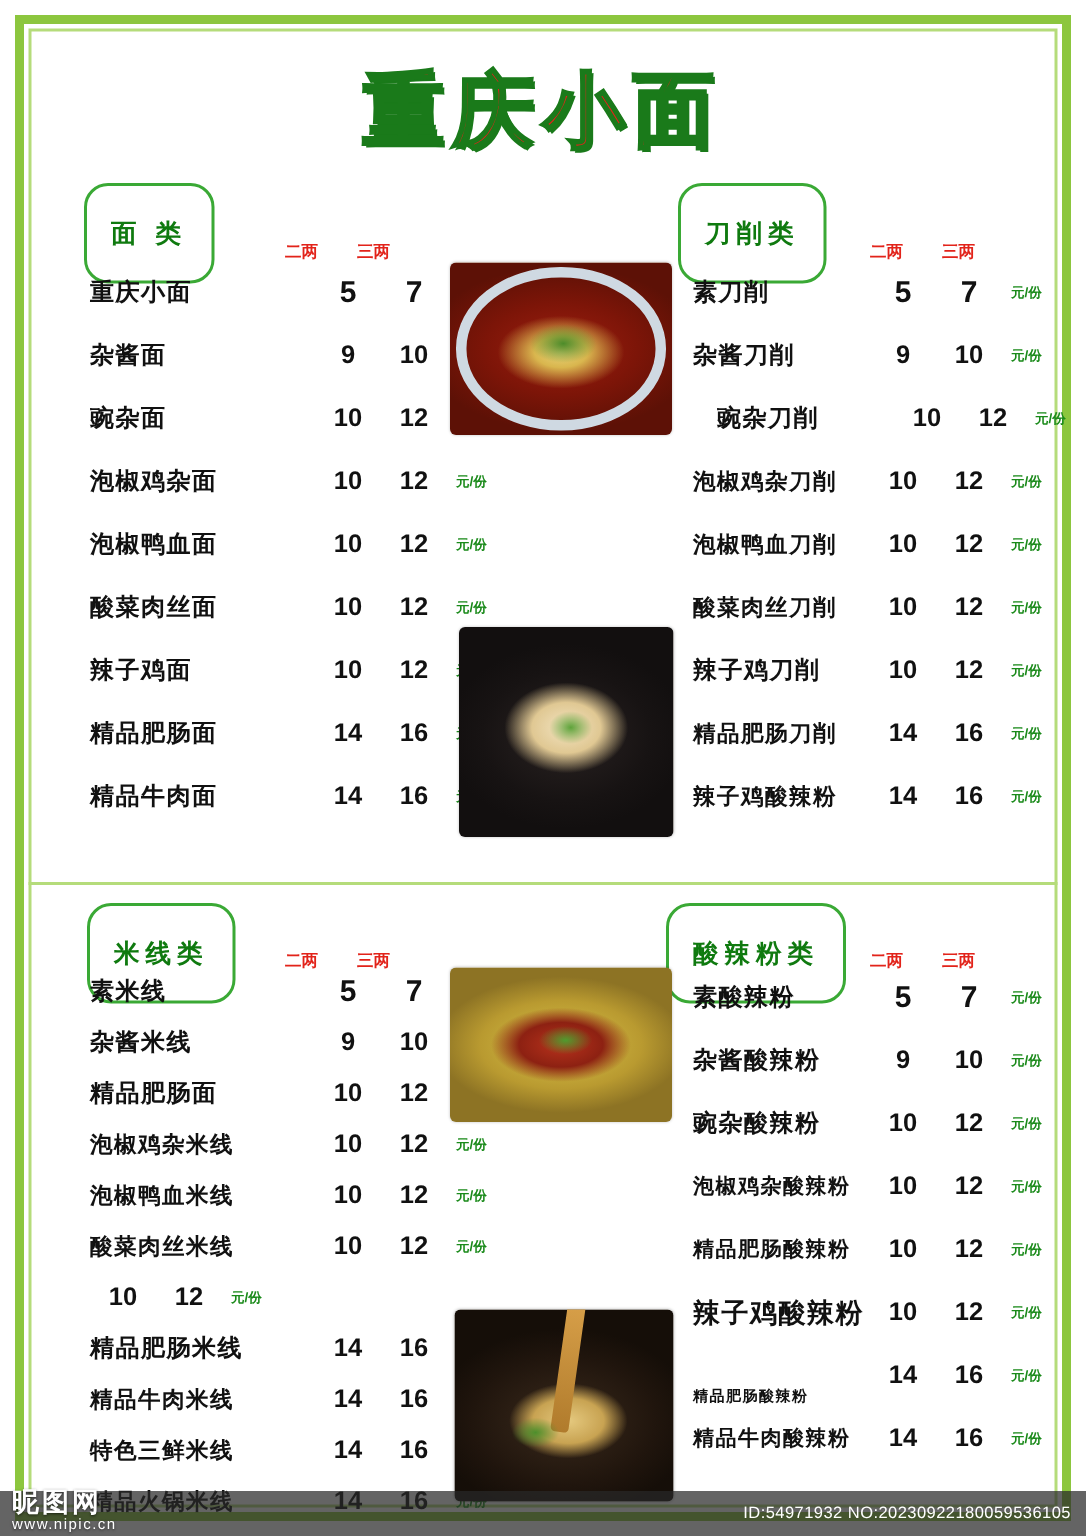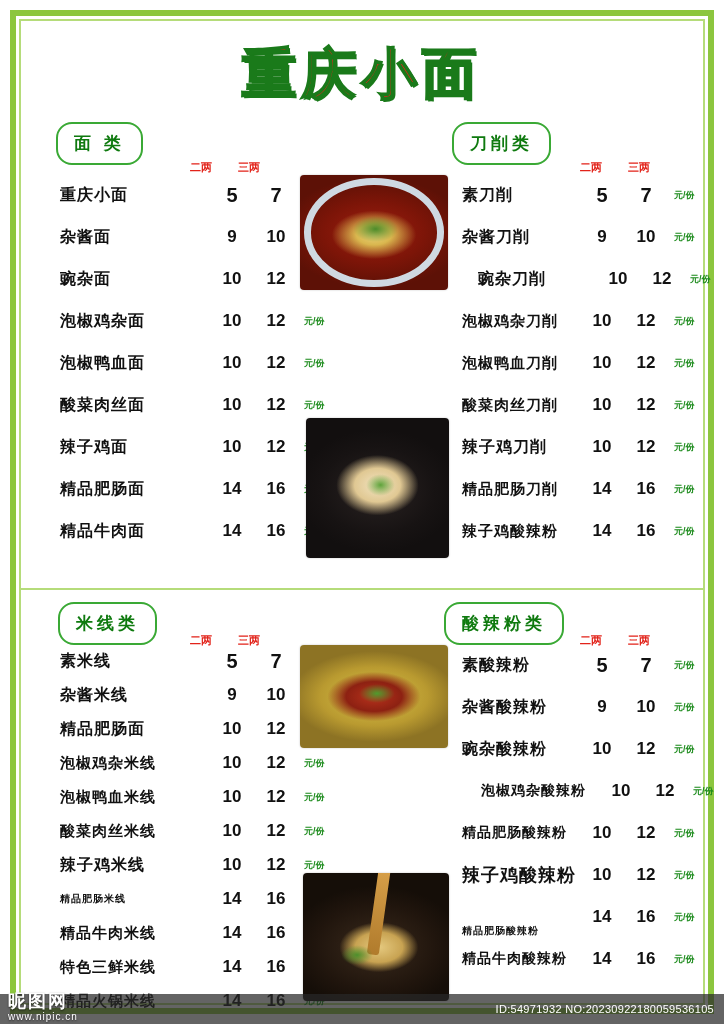--- a/index.html
+++ b/index.html
@@ -55,21 +55,21 @@
     letter-spacing: 6px;
     color: #e2231a;
     -webkit-text-stroke: 2px #1a7a1a;
     text-shadow: 2px 2px 0 #1a7a1a;
   }
   .section-head {
     position: absolute;
     border: 2px solid #3aa935;
     border-radius: 16px;
     background: #ffffff;
-    padding: 8px 16px;
+    padding: 20px 16px;
     font-size: 17px;
     font-weight: bold;
     color: #0f7a0f;
     letter-spacing: 4px;
     white-space: nowrap;
   }
   .col-head {
     position: absolute;
     font-size: 11px;
     font-weight: bold;
@@ -396,27 +396,26 @@
       <span class="price">12</span>
       <span class="unit">元/份</span>
     </div>
     <div class="menu-row tight">
       <span class="dish-name" style="font-size:15px;">酸菜肉丝米线</span>
       <span class="price">10</span>
       <span class="price">12</span>
       <span class="unit">元/份</span>
     </div>
     <div class="menu-row tight">
-      <span class="dish-name">辣子鸡米线</span>
-      <span class="price">10</span>
-      <span class="price">12</span>
-      <span class="unit">元/份</span>
-    </div>
-    <div class="menu-row tight">
-      <span class="dish-name" style="font-size:10px;">精品肥肠米线</span>
+      <span class="price">10</span>
+      <span class="price">12</span>
+      <span class="unit">元/份</span>
+    </div>
+    <div class="menu-row tight">
+      <span class="dish-name" style="font-size:16px;">精品肥肠米线</span>
       <span class="price">14</span>
       <span class="price">16</span>
       <span class="unit">元/份</span>
     </div>
     <div class="menu-row tight">
       <span class="dish-name" style="font-size:15px;">精品牛肉米线</span>
       <span class="price">14</span>
       <span class="price">16</span>
       <span class="unit">元/份</span>
     </div>
@@ -451,21 +450,21 @@
       <span class="price">10</span>
       <span class="unit">元/份</span>
     </div>
     <div class="menu-row">
       <span class="dish-name" style="width:118px;">豌杂酸辣粉</span>
       <span class="price">10</span>
       <span class="price">12</span>
       <span class="unit">元/份</span>
     </div>
     <div class="menu-row">
-      <span class="dish-name" style="width:118px; font-size:14px;margin-left:19px;">泡椒鸡杂酸辣粉</span>
+      <span class="dish-name" style="width:118px; font-size:14px;">泡椒鸡杂酸辣粉</span>
       <span class="price">10</span>
       <span class="price">12</span>
       <span class="unit">元/份</span>
     </div>
     <div class="menu-row">
       <span class="dish-name" style="width:118px; font-size:14px;">精品肥肠酸辣粉</span>
       <span class="price">10</span>
       <span class="price">12</span>
       <span class="unit">元/份</span>
     </div>

